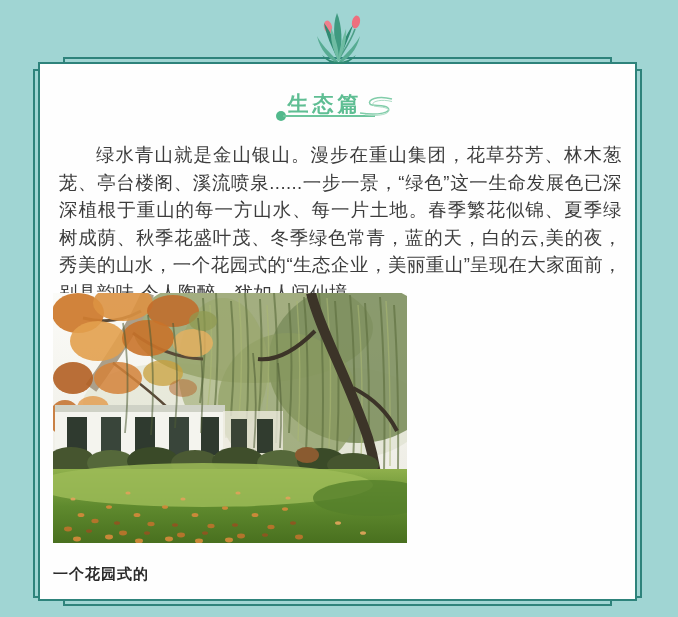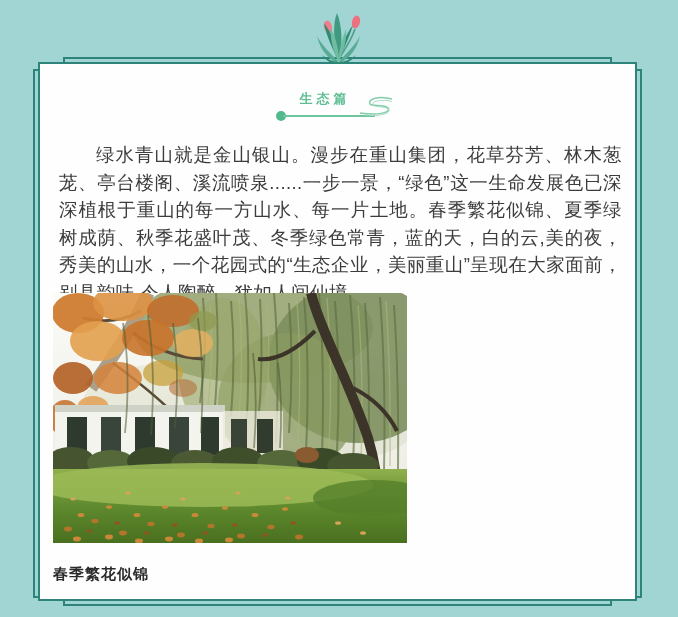--- a/index.html
+++ b/index.html
@@ -19,21 +19,21 @@
     border:2px solid #2e837b;background:transparent;
   }
   .card{
     position:absolute;left:38px;top:62px;width:599px;height:539px;
     background:#fefefe;border:2px solid #2e837b;
   }
   .plant{position:absolute;left:308px;top:6px;width:62px;height:60px;z-index:5;}
   
   .title-wrap{position:absolute;left:245px;top:90px;width:160px;text-align:center;}
   .page-title{
-    font-size:13px;font-weight:bold;color:#5fbe93;letter-spacing:4px;margin:0;
+    font-size:21px;font-weight:bold;color:#5fbe93;letter-spacing:4px;margin:0;
   }
   .divider-dot{
     position:absolute;left:276px;top:111px;width:10px;height:10px;border-radius:50%;
     background:#52b98c;
   }
   .divider-line{
     position:absolute;left:283px;top:115px;width:92px;height:2px;background:#6cc59c;
   }
   .squiggle{position:absolute;left:359px;top:95px;width:36px;height:23px;}
   
@@ -251,15 +251,15 @@
         <path d="M70,30 q8,50 2,110"></path>
           <path d="M95,22 q8,55 3,120"></path>
         <path d="M120,30 q7,50 2,105"></path>
           <path d="M145,25 q7,55 3,115"></path>
         <path d="M200,60 q5,45 1,95"></path>
           <path d="M225,70 q5,40 2,85"></path>
       </g>
     </svg>
   </div>
 
-  <p class="caption">春季繁花似锦</p>
+  <p class="caption">一个花园式的</p>
 
 </div>
 
 </body></html>

